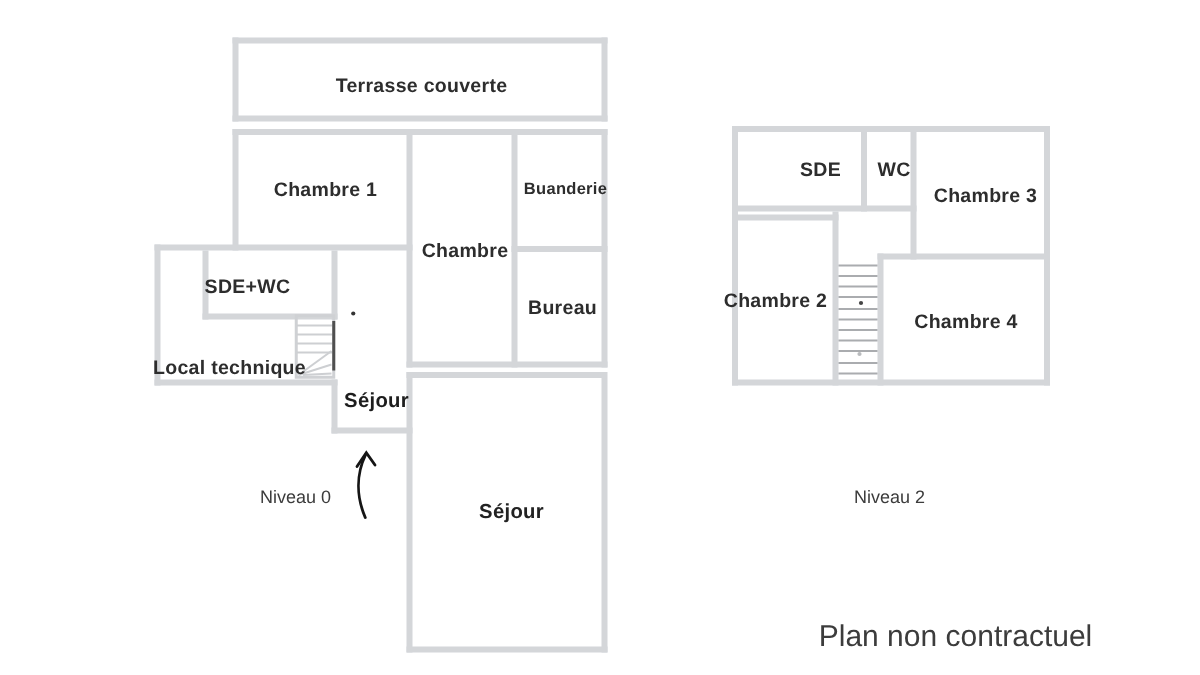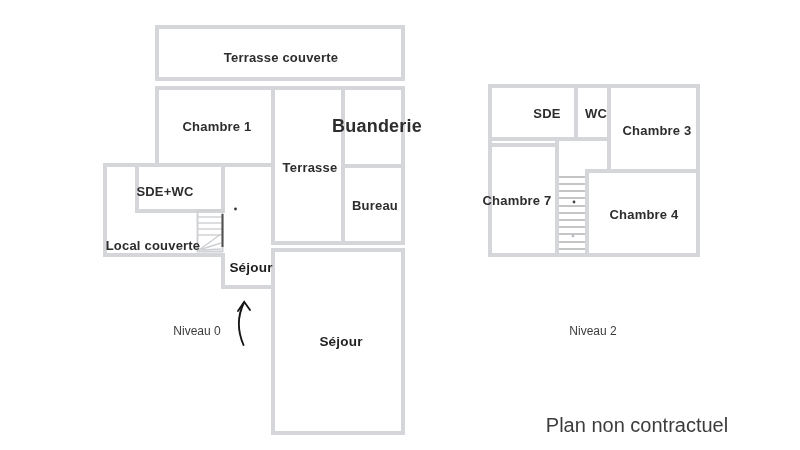--- a/index.html
+++ b/index.html
@@ -9,21 +9,21 @@
   .room-label{position:absolute;transform:translate(-50%,-50%);white-space:nowrap;
       font-size:13px;font-weight:bold;color:#2d2d2d;letter-spacing:.2px;z-index:2;}
   .caption{position:absolute;transform:translate(-50%,-50%);white-space:nowrap;
       font-size:12px;font-weight:400;color:#3c3c3c;z-index:2;}
   .disclaimer{position:absolute;transform:translate(-50%,-50%);white-space:nowrap;
       font-size:20px;font-weight:400;color:#3c3c3c;z-index:2;}
   
   #lb-terrasse {left:281px;top:57px;}
   #lb-chambre1 {left:217px;top:126px;text-align:right;}
   #lb-cuisine  {left:310px;top:167px;}
-  #lb-buanderie{left:377px;top:126px;font-size:18px;}
+  #lb-buanderie{left:377px;top:126px;font-size:11px;}
   #lb-bureau   {left:375px;top:205px;}
   #lb-sdewc    {left:165px;top:191px;}
   #lb-local    {left:153px;top:245px;}
   #lb-entree   {left:251px;top:267px;color:#1d1d1d;font-size:13.5px;}
   #lb-sejour   {left:341px;top:341px;color:#222;font-size:13.5px;text-align:center;}
   #cap-n0      {left:197px;top:331px;}
   
   #lb-sde      {left:535px;top:113px;margin-left:12px;}
   #lb-wc       {left:596px;top:113px;}
   #lb-chambre3 {left:657px;top:130px;}
@@ -118,30 +118,30 @@
         <line x1="559" y1="242" x2="585" y2="242"></line>
         <line x1="559" y1="249" x2="585" y2="249"></line>
       </g>
       <circle cx="574" cy="202" r="1.4" fill="#444"></circle>
       <circle cx="573" cy="236" r="1.4" fill="#b9bbbe"></circle>
     </g>
   </svg>
 
   <div class="room-label" id="lb-terrasse">Terrasse couverte</div>
   <div class="room-label" id="lb-chambre1">Chambre 1</div>
-  <div class="room-label" id="lb-cuisine">Terrasse</div>
+  <div class="room-label" id="lb-cuisine">Chambre</div>
   <div class="room-label" id="lb-buanderie">Buanderie</div>
   <div class="room-label" id="lb-bureau">Bureau</div>
   <div class="room-label" id="lb-sdewc">SDE+WC</div>
-  <div class="room-label" id="lb-local">Local couverte</div>
+  <div class="room-label" id="lb-local">Local technique</div>
   <div class="room-label" id="lb-entree">Séjour</div>
   <div class="room-label" id="lb-sejour">Séjour</div>
   <div class="caption" id="cap-n0">Niveau 0</div>
 
   <div class="room-label" id="lb-sde">SDE</div>
   <div class="room-label" id="lb-wc">WC</div>
   <div class="room-label" id="lb-chambre3">Chambre 3</div>
-  <div class="room-label" id="lb-chambre2">Chambre 7</div>
+  <div class="room-label" id="lb-chambre2">Chambre 2</div>
   <div class="room-label" id="lb-chambre4">Chambre 4</div>
   <div class="caption" id="cap-n1">Niveau 2</div>
 
   <div class="disclaimer" id="lb-disclaimer">Plan non contractuel</div>
 </div>
 
 </body></html>

